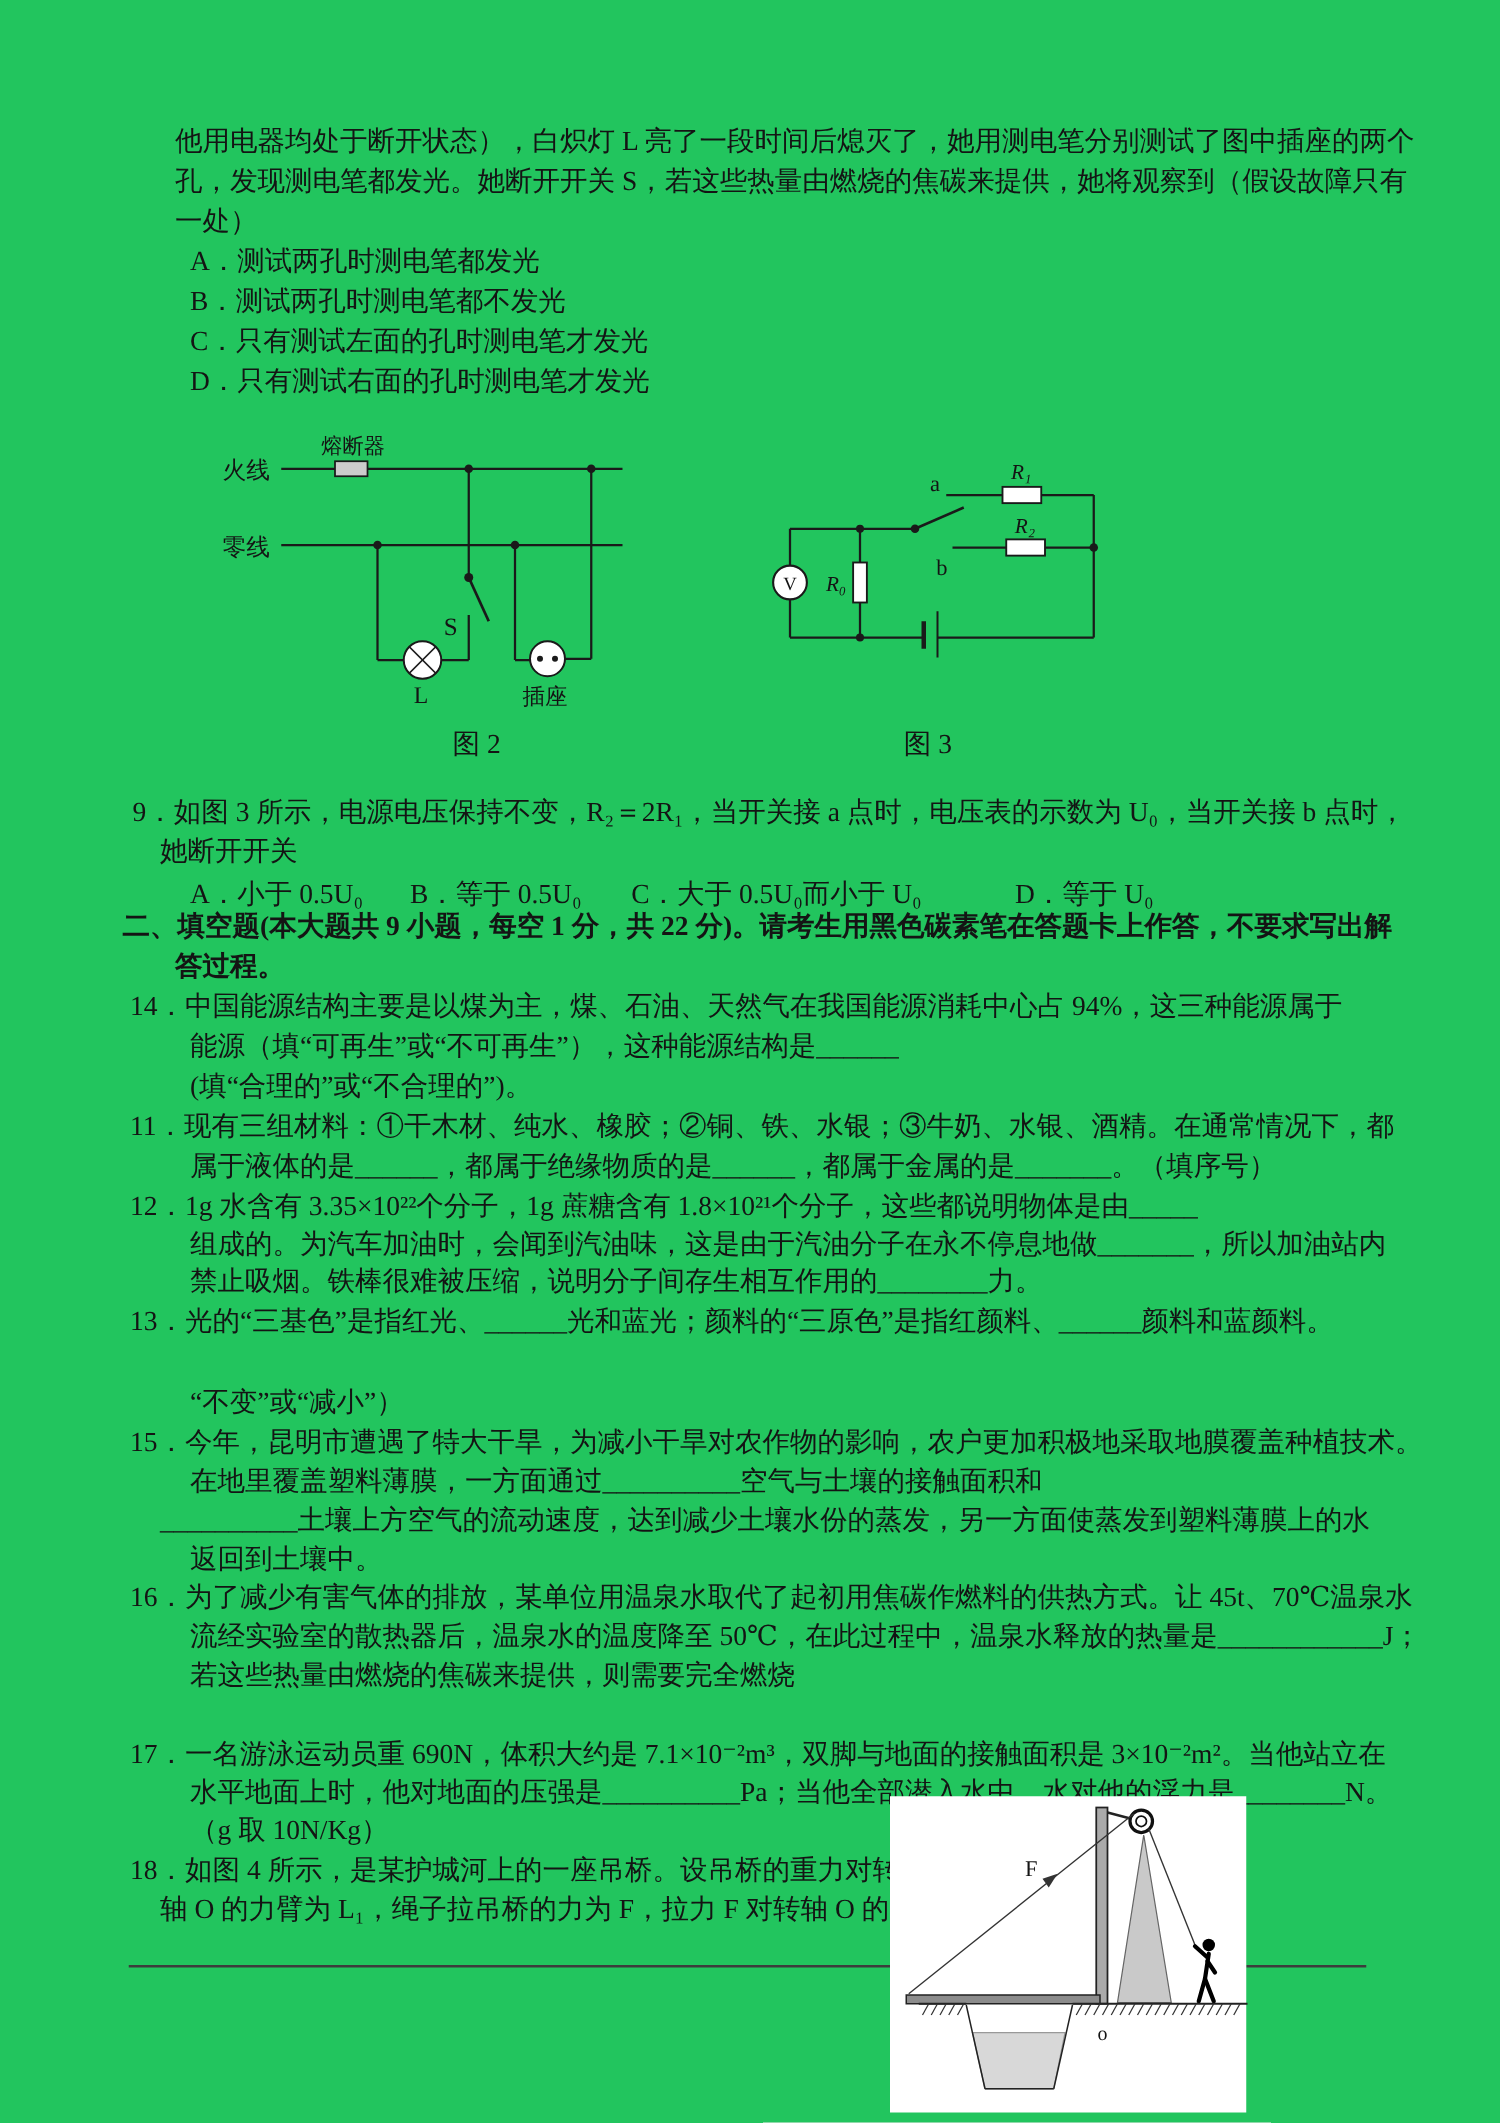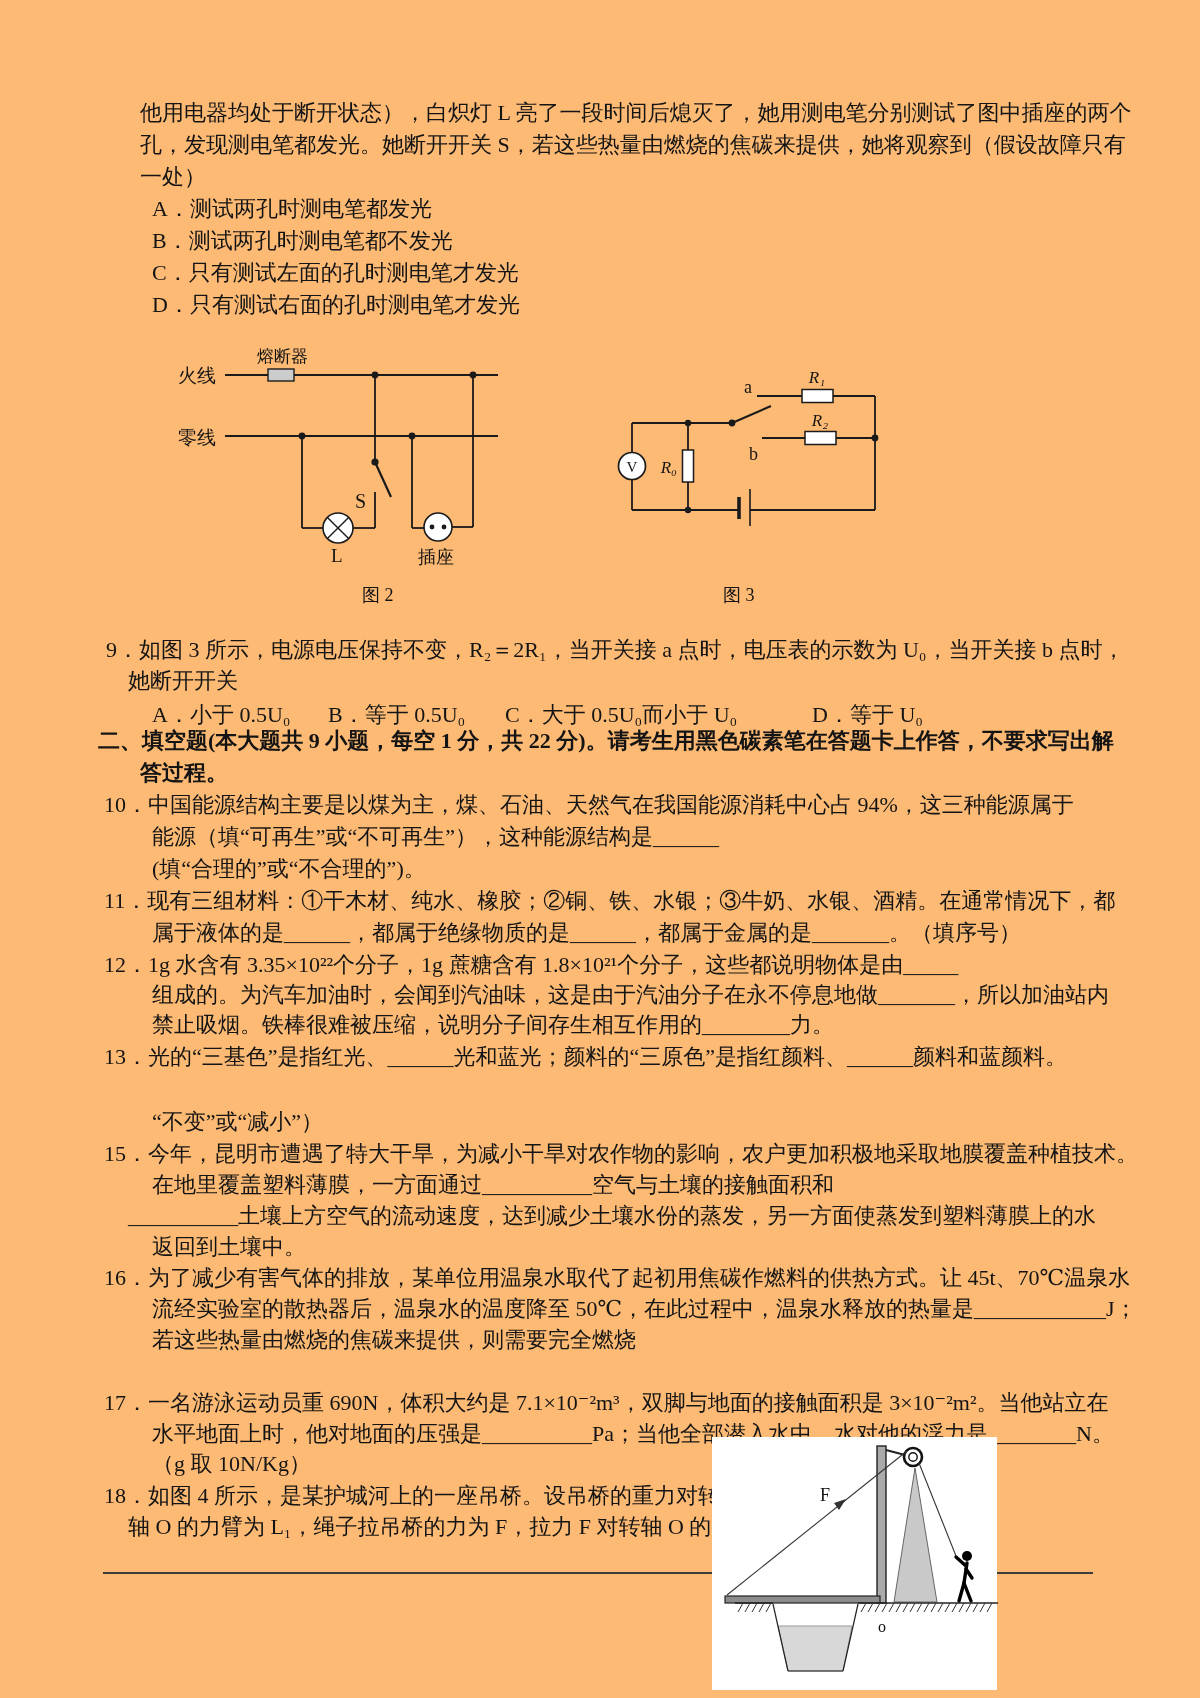--- a/index.html
+++ b/index.html
@@ -1,20 +1,20 @@
 <!DOCTYPE html>
 <html><head>
 <meta charset="utf-8">
 <style>
   html,body{margin:0;padding:0;background:#e8e8e8;}
-  .page{position:relative;width:1200px;height:1698px;background:#fdba74;
+  .page{position:relative;width:1200px;height:1698px;background:#22c55e;
         font-family:"Liberation Serif","DejaVu Serif",serif;color:#141414;overflow:hidden;}
   .ln{position:absolute;font-size:22px;line-height:26px;white-space:pre;}
   .bold{font-weight:bold;text-align:right;}
-  .cap{position:absolute;font-size:18px;line-height:26px;white-space:pre;font-family:Liberation Serif, serif;}
+  .cap{position:absolute;font-size:22px;line-height:26px;white-space:pre;font-family:Liberation Serif, serif;}
   .figsvg{position:absolute;}
   .rule{position:absolute;height:2px;background:#3c3c3c;}
   svg text{font-family:"Liberation Serif","DejaVu Serif",serif;fill:#141414;}
 </style>
 </head>
 <body>
 
 <div class="page">
 
   <div class="ln" style="left:140px;top:100px">他用电器均处于断开状态），白炽灯 L 亮了一段时间后熄灭了，她用测电笔分别测试了图中插座的两个</div>
@@ -109,21 +109,21 @@
   <div class="ln" style="left:106px;top:637px">9．如图 3 所示，电源电压保持不变，R₂＝2R₁，当开关接 a 点时，电压表的示数为 U₀，当开关接 b 点时，</div>
   <div class="ln" style="left:128px;top:668px">她断开开关</div>
   <div class="ln" style="left:152px;top:702px">A．小于 0.5U₀</div>
   <div class="ln" style="left:328px;top:702px">B．等于 0.5U₀</div>
   <div class="ln" style="left:505px;top:702px">C．大于 0.5U₀而小于 U₀</div>
   <div class="ln" style="left:812px;top:702px">D．等于 U₀</div>
 
   <div class="ln bold" style="left:98px;top:728px">二、填空题(本大题共 9 小题，每空 1 分，共 22 分)。请考生用黑色碳素笔在答题卡上作答，不要求写出解</div>
   <div class="ln bold" style="left:140px;top:760px">答过程。</div>
 
-  <div class="ln" style="left:104px;top:792px">10．中国能源结构主要是以煤为主，煤、石油、天然气在我国能源消耗中心占 94%，这三种能源属于</div>
+  <div class="ln" style="left:104px;top:792px">14．中国能源结构主要是以煤为主，煤、石油、天然气在我国能源消耗中心占 94%，这三种能源属于</div>
   <div class="ln" style="left:152px;top:824px">能源（填“可再生”或“不可再生”），这种能源结构是______</div>
   <div class="ln" style="left:152px;top:856px">(填“合理的”或“不合理的”)。</div>
 
   <div class="ln" style="left:104px;top:888px">11．现有三组材料：①干木材、纯水、橡胶；②铜、铁、水银；③牛奶、水银、酒精。在通常情况下，都</div>
   <div class="ln" style="left:152px;top:920px">属于液体的是______，都属于绝缘物质的是______，都属于金属的是_______。（填序号）</div>
 
   <div class="ln" style="left:104px;top:952px">12．1g 水含有 3.35×10²²个分子，1g 蔗糖含有 1.8×10²¹个分子，这些都说明物体是由_____</div>
   <div class="ln" style="left:152px;top:982px">组成的。为汽车加油时，会闻到汽油味，这是由于汽油分子在永不停息地做_______，所以加油站内</div>
   <div class="ln" style="left:152px;top:1012px">禁止吸烟。铁棒很难被压缩，说明分子间存生相互作用的________力。</div>
 

